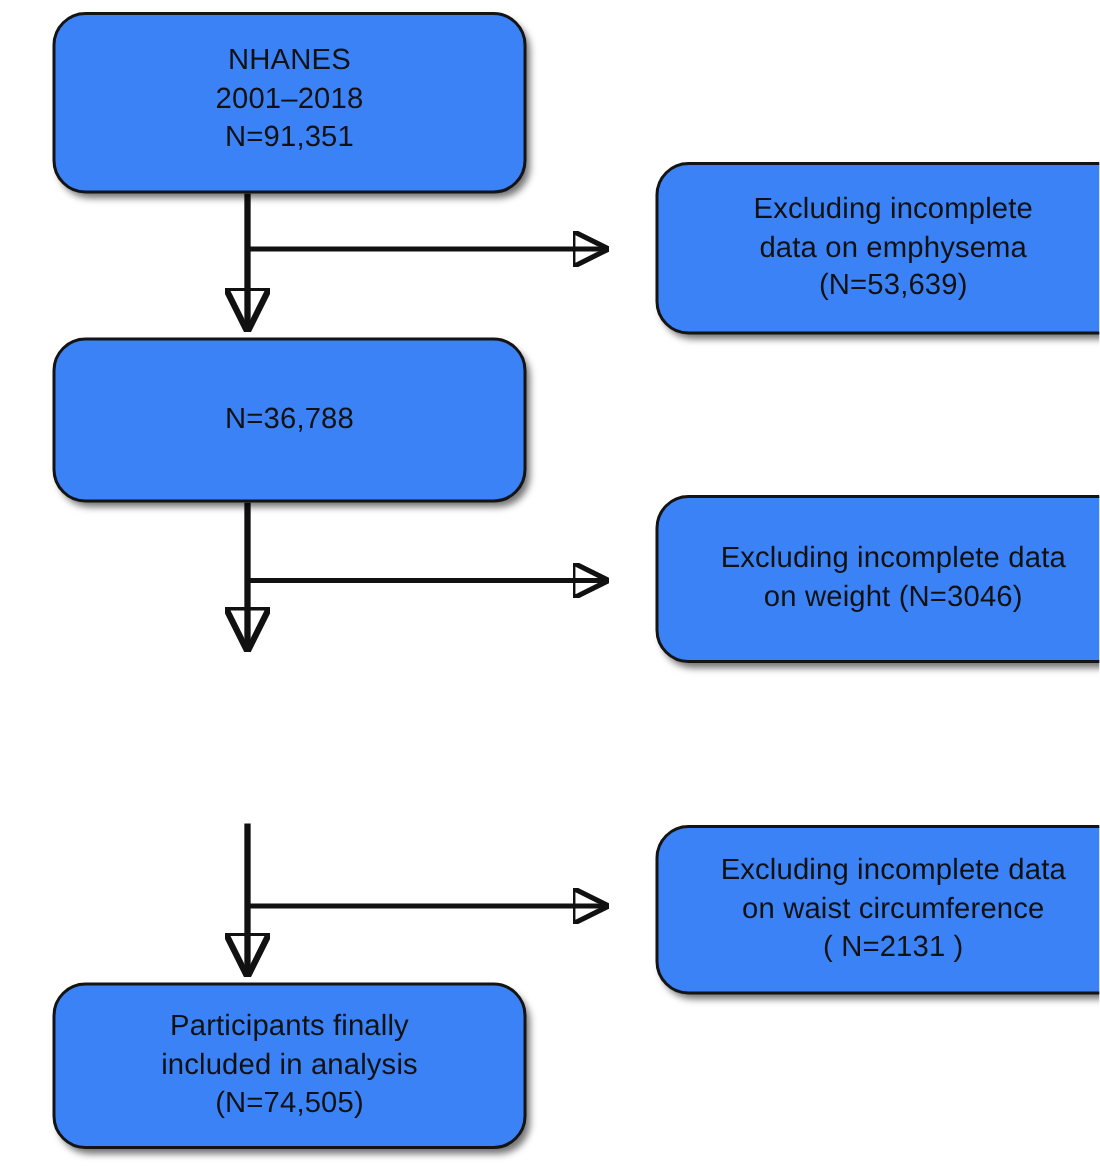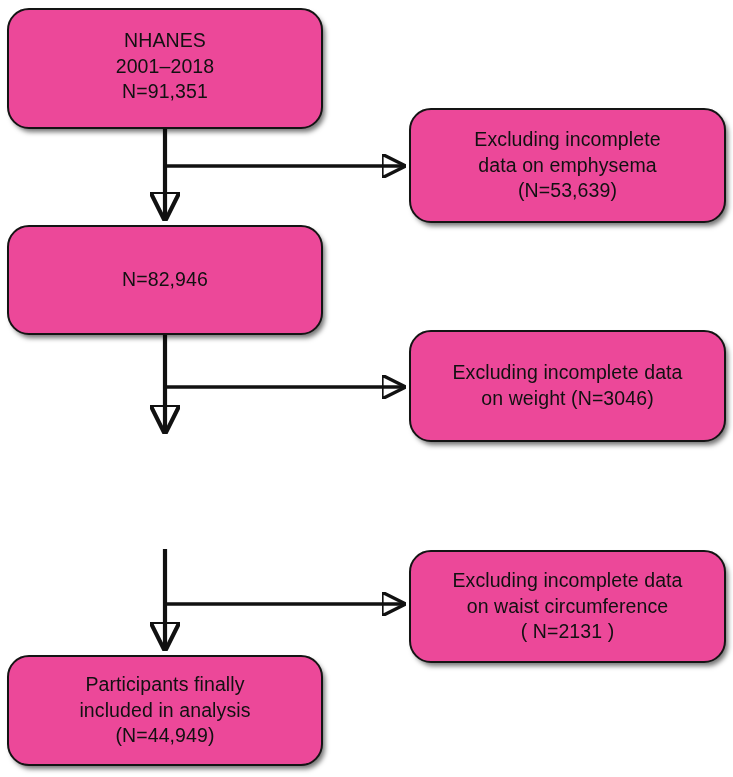--- a/index.html
+++ b/index.html
@@ -15,26 +15,27 @@
     width: 733px;
     height: 777px;
     background: #ffffff;
     overflow: hidden;
   }
   .node {
     position: absolute;
     box-sizing: border-box;
     border: 2.2px solid #141414;
     border-radius: 22px;
-    background: #ec4899;
+    background: #3b82f6;
     display: flex;
     align-items: center;
     justify-content: center;
     text-align: center;
     box-shadow: 3px 4px 5px -1px rgba(0,0,0,0.55);
+    margin-left: 28px;
   }
   .node-text {
     font-size: 19.5px;
     line-height: 1.32;
     color: #111111;
     letter-spacing: 0.1px;
     white-space: pre-line;
     padding: 0 10px;
   }
   
@@ -98,34 +99,34 @@
 N=91,351</div>
   </div>
 
   <div class="node n-exc1">
     <div class="node-text">Excluding incomplete
 data on emphysema
 (N=53,639)</div>
   </div>
 
   <div class="node n-main2">
-    <div class="node-text">N=82,946</div>
+    <div class="node-text">N=36,788</div>
   </div>
 
   <div class="node n-exc2">
     <div class="node-text">Excluding incomplete data
 on weight  (N=3046)</div>
   </div>
 
 
   <div class="node n-exc3">
     <div class="node-text">Excluding incomplete data
 on waist circumference
 ( N=2131 )</div>
   </div>
 
   <div class="node n-main4">
     <div class="node-text">Participants finally
 included in analysis
-(N=44,949)</div>
+(N=74,505)</div>
   </div>
 
 </div>
 
 </body></html>

